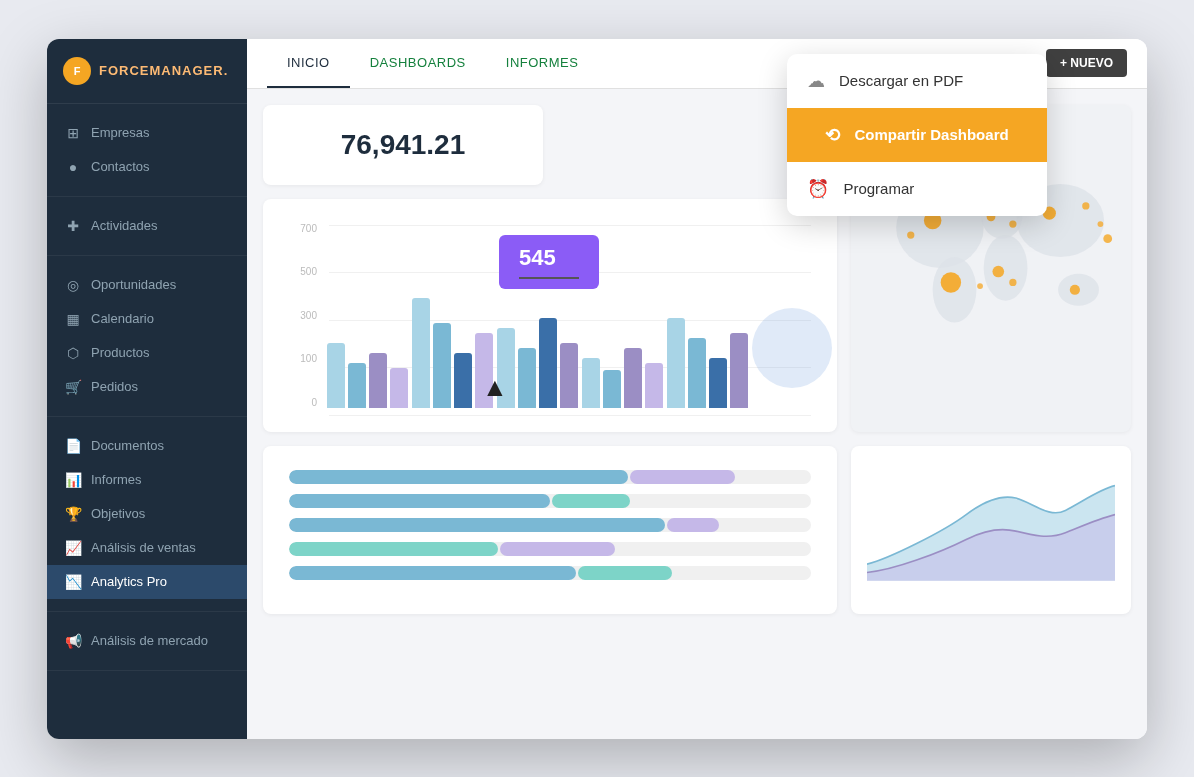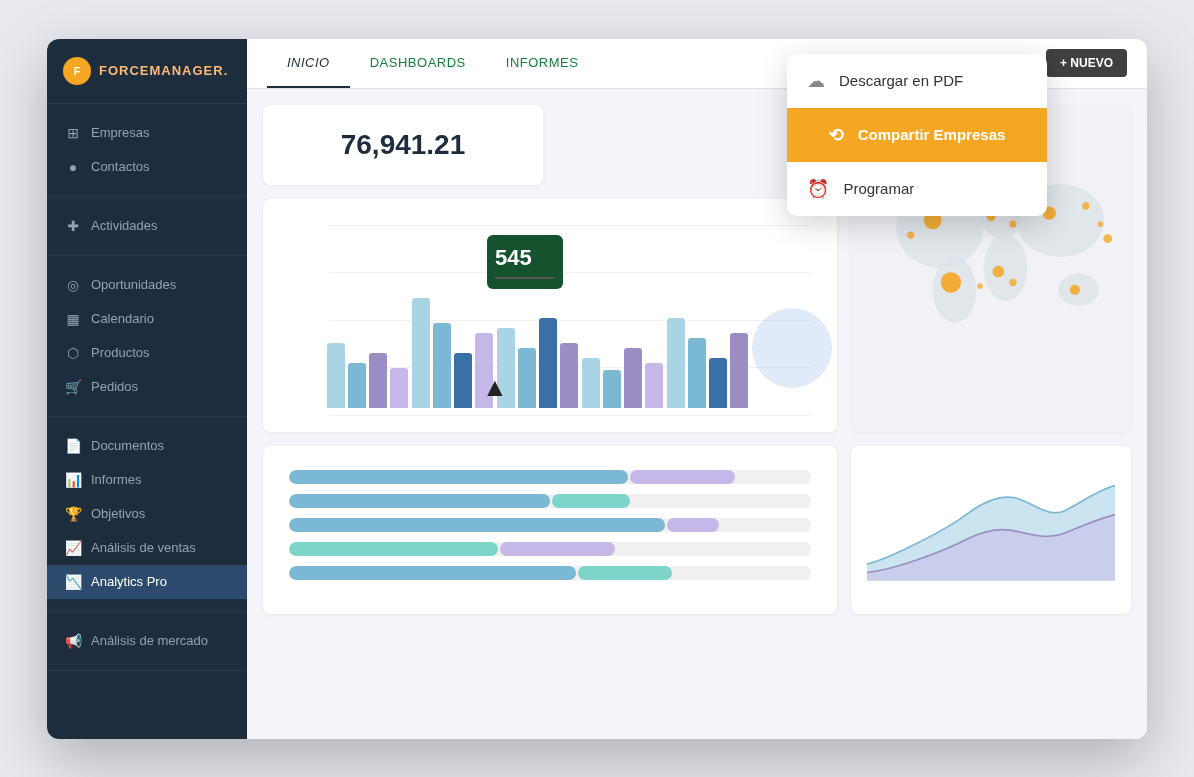--- a/index.html
+++ b/index.html
@@ -119,21 +119,20 @@
       cursor: pointer;
       border-bottom: 2px solid transparent;
       text-transform: uppercase;
       letter-spacing: 0.5px;
       font-weight: 500;
     }
 
     .nav-tab.active {
       color: #1e2d3d;
       border-bottom-color: #1e2d3d;
-      font-style: italic;
     }
 
     .nuevo-btn {
       background: #404040;
       color: #fff;
       border: none;
       padding: 7px 14px;
       border-radius: 4px;
       font-size: 12px;
       font-weight: 600;
@@ -217,28 +216,28 @@
 
     .bar.blue-light { background: #a8d4e6; }
     .bar.blue-mid { background: #7ab8d4; }
     .bar.blue-dark { background: #3a6fa8; }
     .bar.purple-light { background: #c5b8e8; }
     .bar.purple-dark { background: #9b8ec4; }
 
     
     .chart-tooltip {
       position: absolute;
-      background: #14532d;
+      background: #8b5cf6;
       color: white;
-      padding: 10px 8px;
+      padding: 10px 20px;
       border-radius: 6px;
       font-size: 22px;
       font-weight: 700;
       top: 20px;
-      left: 208px;
+      left: 220px;
       z-index: 10;
     }
 
     .tooltip-line {
       height: 2px;
       background: #555;
       margin-top: 6px;
       width: 60px;
     }
 
@@ -534,20 +533,27 @@
             <div class="grid-line"></div>
           </div>
 
           <div class="chart-tooltip">
             <div>545</div>
             <div class="tooltip-line"></div>
           </div>
 
           <div style="display:flex; align-items:flex-end; gap:4px; height:185px; padding: 0 10px 0 40px; position:relative;">
 
+            <div class="y-axis" style="position:absolute; left:0; top:0; height:185px; width:36px;">
+              <span class="y-label">700</span>
+              <span class="y-label">500</span>
+              <span class="y-label">300</span>
+              <span class="y-label">100</span>
+              <span class="y-label">0</span>
+            </div>
 
             <div class="bar-group">
               <div class="bar blue-light" style="height:65px;"></div>
               <div class="bar blue-mid" style="height:45px;"></div>
               <div class="bar purple-dark" style="height:55px;"></div>
               <div class="bar purple-light" style="height:40px;"></div>
             </div>
 
             <div class="bar-group">
               <div class="bar blue-light" style="height:110px;"></div>
@@ -634,21 +640,21 @@
     </div>
   </div>
 
   <div class="context-menu">
     <div class="context-menu-item">
       <span class="context-icon">☁</span>
       <span>Descargar en PDF</span>
     </div>
     <div class="context-menu-item orange-btn">
       <span class="context-icon">⟲</span>
-      <span>Compartir Empresas</span>
+      <span>Compartir Dashboard</span>
     </div>
     <div class="context-menu-item">
       <span class="context-icon">⏰</span>
       <span>Programar</span>
     </div>
   </div>
 
 </div>
 
 </body></html>

